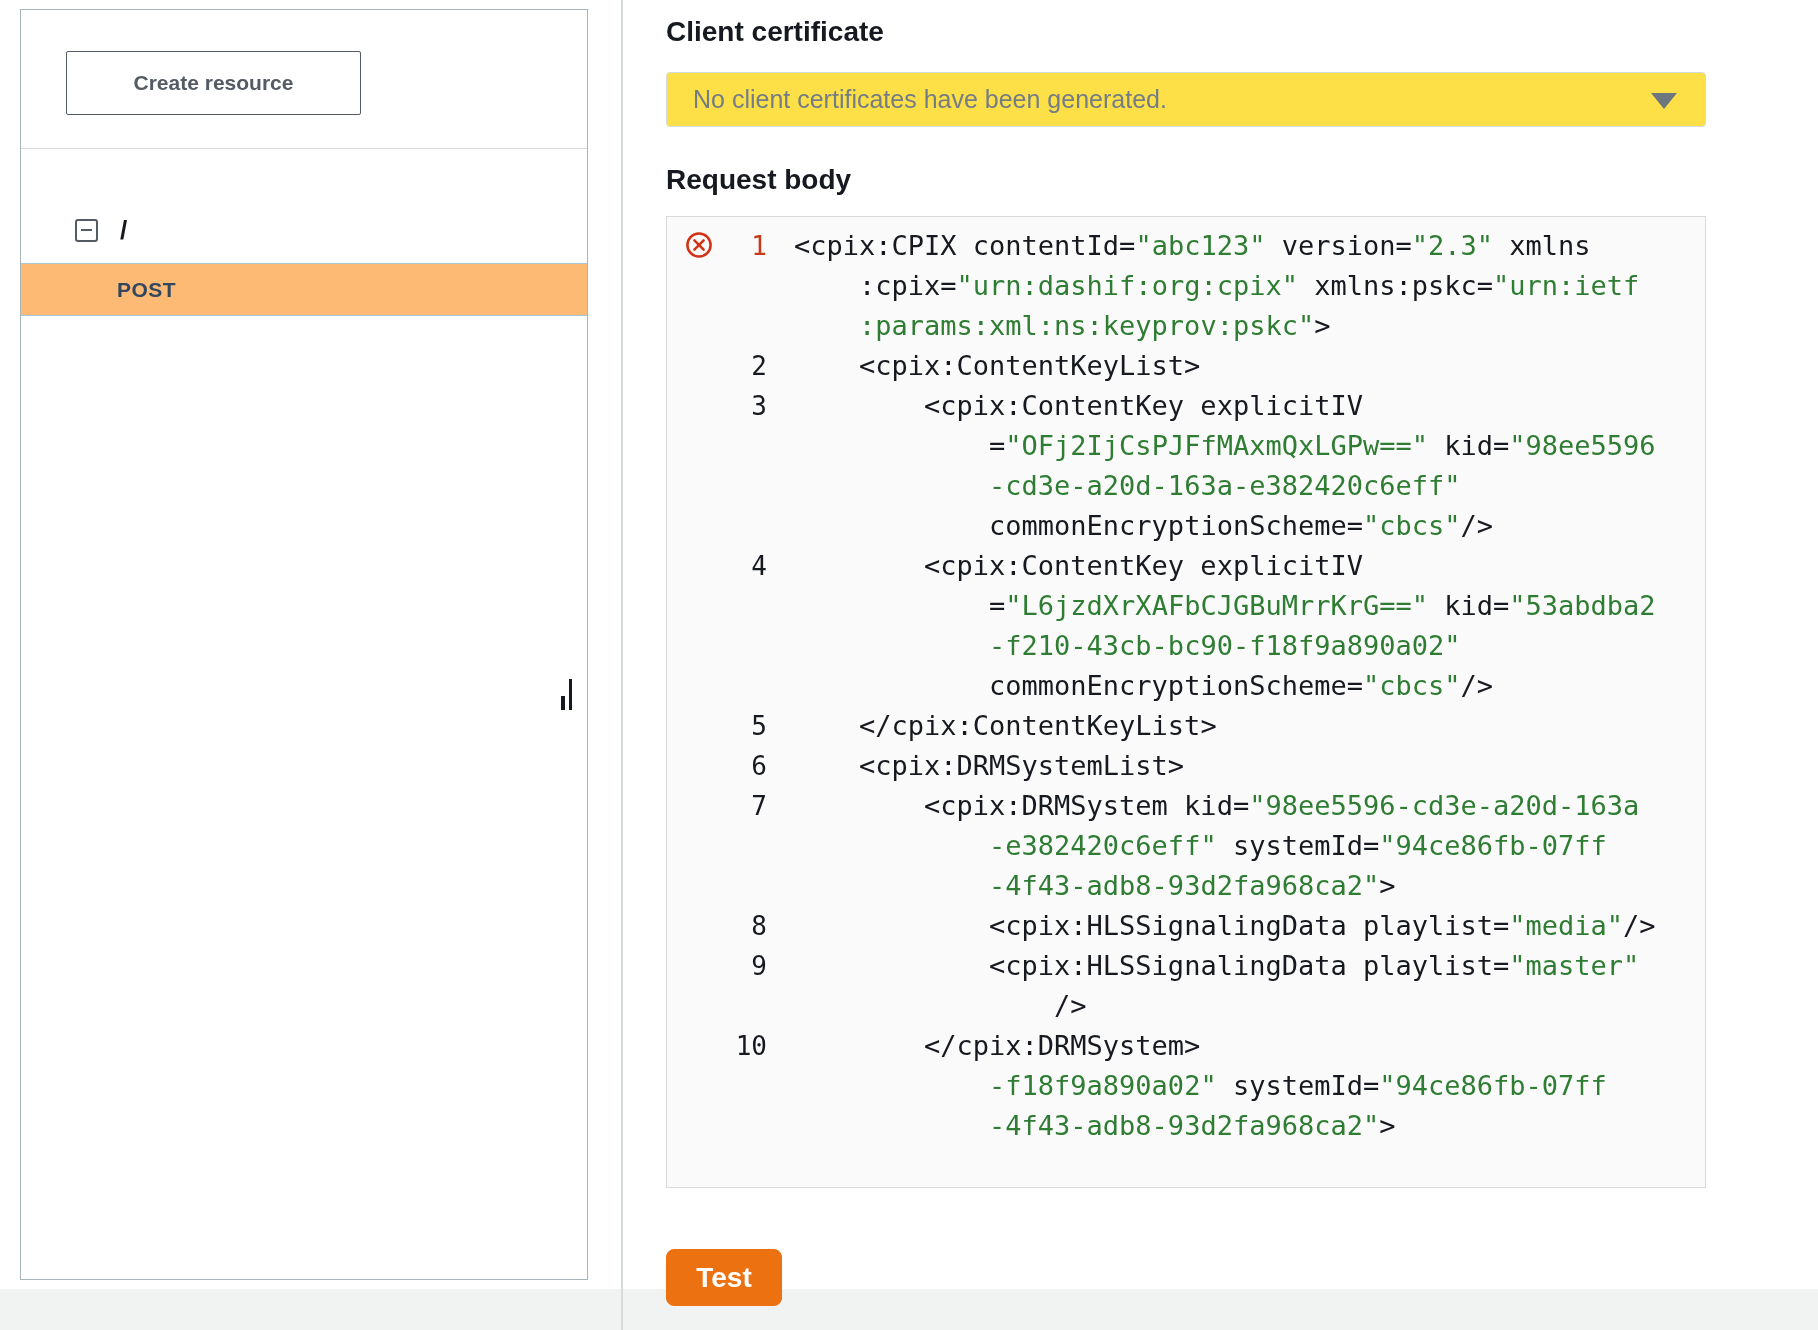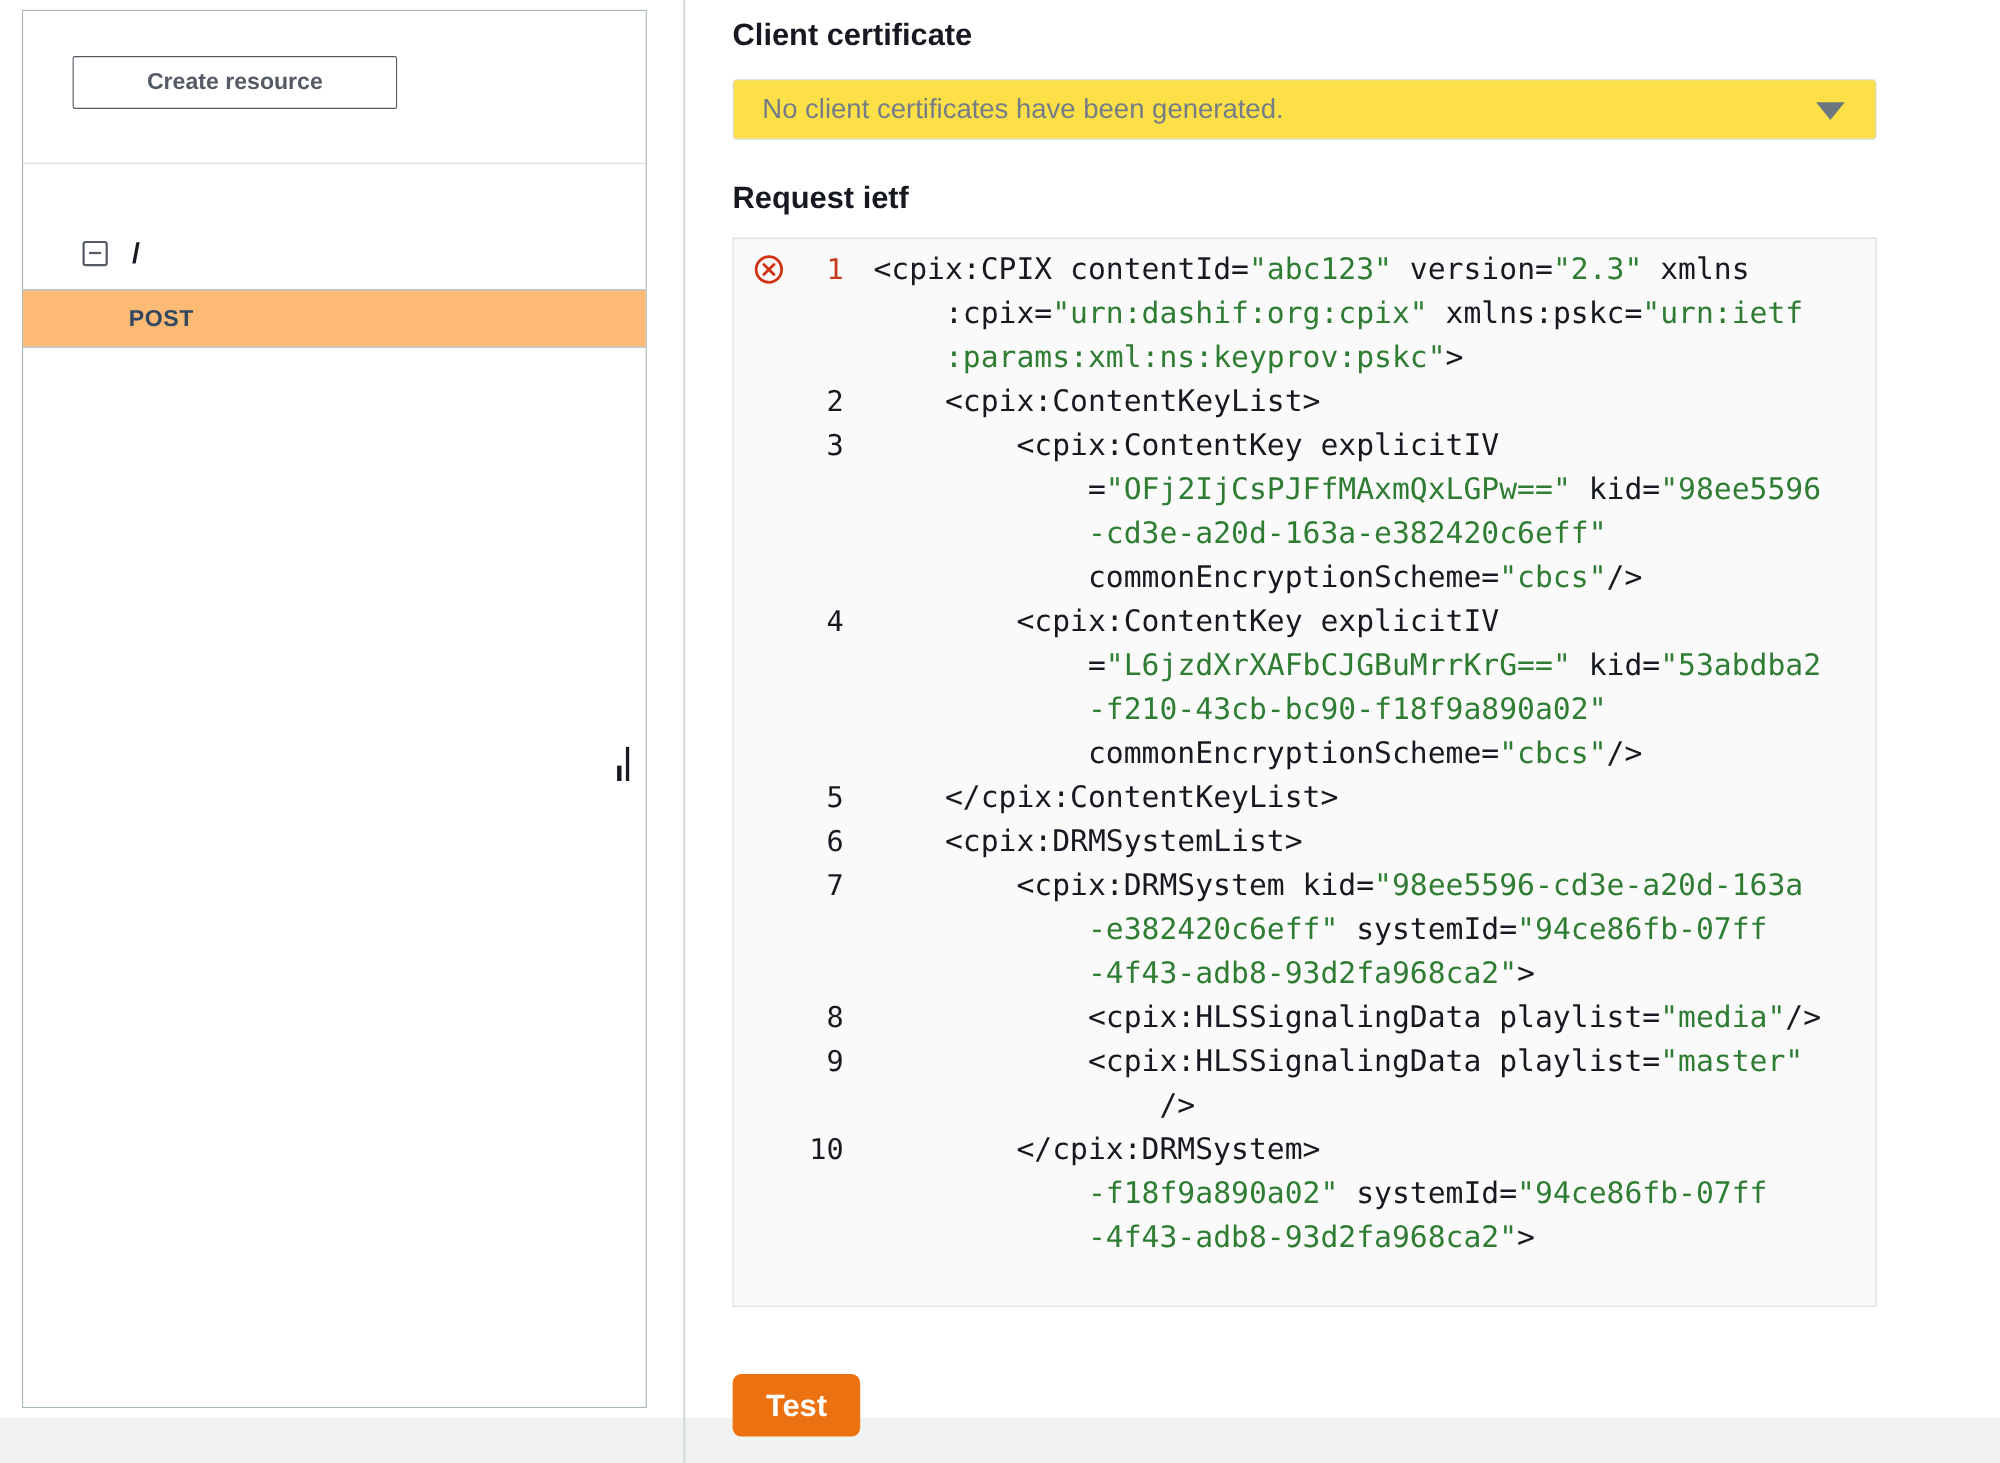--- a/index.html
+++ b/index.html
@@ -10,21 +10,21 @@
     font-family:"Liberation Sans", sans-serif;
     color:#16191f;
   }
 
   
   .left-card {
     position:absolute; left:20px; top:9px; width:568px; height:1271px;
     background:#fff; border:1px solid #a9b6b9;
   }
   .create-btn {
-    position:absolute; left:45px; top:41px; width:295px; height:48px;
+    position:absolute; left:45px; top:41px; width:295px; height:64px;
     background:#fff; border:1px solid #545b64; border-radius:2px;
     font-family:"Liberation Sans", sans-serif;
     font-size:21px; font-weight:bold; color:#545b64; cursor:pointer;
   }
   .card-divider {
     position:absolute; left:0; top:138px; width:100%; height:1px; background:#d5dbdb;
   }
   .root-row {
     position:absolute; left:0; top:190px; width:100%; height:60px;
     display:flex; align-items:center; cursor:pointer;
@@ -135,21 +135,21 @@
 <div class="footer-strip"></div>
 <div class="v-sep"></div>
 
 <h2 class="heading h-cert">Client certificate</h2>
 
 <div class="cert-dropdown">
   <span class="cert-value">No client certificates have been generated.</span>
   <span class="caret"></span>
 </div>
 
-<h2 class="heading h-body">Request ietf</h2>
+<h2 class="heading h-body">Request body</h2>
 
 <div class="editor">
   <svg class="err-icon" width="28" height="28" viewBox="0 0 28 28">
     <circle cx="14" cy="14" r="11.6" fill="none" stroke="#d13212" stroke-width="2.5"></circle>
     <line x1="9.4" y1="9.4" x2="18.6" y2="18.6" stroke="#d13212" stroke-width="2.5" stroke-linecap="round"></line>
     <line x1="18.6" y1="9.4" x2="9.4" y2="18.6" stroke="#d13212" stroke-width="2.5" stroke-linecap="round"></line>
   </svg>
   <div id="code-lines">
       <div class="code-row">
         <div class="gutter err">1</div>

